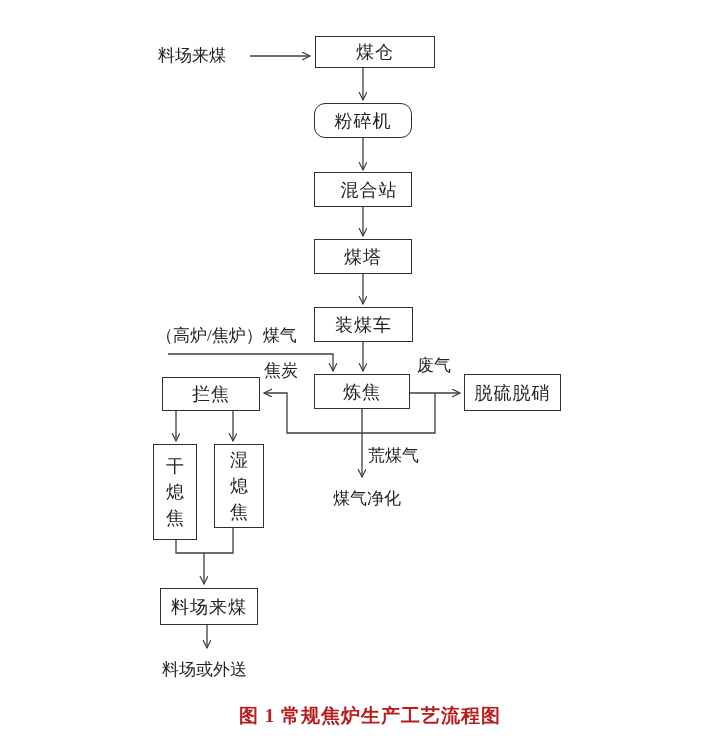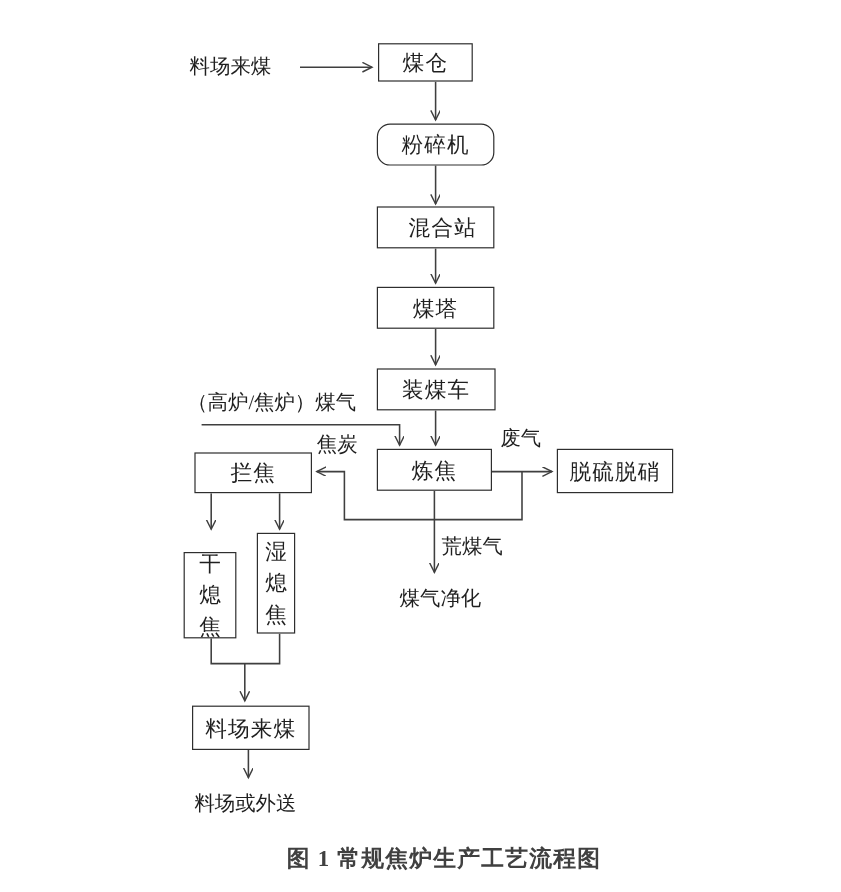--- a/index.html
+++ b/index.html
@@ -55,21 +55,21 @@
   }
   .caption {
     position: absolute;
     left: 40px;
     top: 703px;
     width: 660px;
     text-align: center;
     font-size: 19px;
     font-weight: bold;
     letter-spacing: 1px;
-    color: #404040;
+    color: #b91c1c;
   }
 </style>
 </head>
 <body>
 
 <div class="canvas">
 
   <svg class="edges" viewBox="0 0 701 743" xmlns="http://www.w3.org/2000/svg">
     <defs>
       <marker id="arrow" markerWidth="11" markerHeight="10" refX="8" refY="4" orient="auto" markerUnits="userSpaceOnUse">
@@ -96,33 +96,33 @@
   </svg>
 
   <div class="flabel" style="left:158px; top:46px;">料场来煤</div>
   <div class="flabel" style="left:156px; top:326px;text-align:right;">（高炉/焦炉）煤气</div>
   <div class="flabel" style="left:264px; top:361px;">焦炭</div>
   <div class="flabel" style="left:417px; top:356px;">废气</div>
   <div class="flabel" style="left:368px; top:446px;">荒煤气</div>
   <div class="flabel" style="left:333px; top:489px;">煤气净化</div>
   <div class="flabel" style="left:162px; top:660px;">料场或外送</div>
 
-  <div class="node" style="left:315px; top:36px;  width:79px; height:32px;">煤仓</div>
+  <div class="node" style="left:315px; top:36px;  width:120px; height:32px;">煤仓</div>
   <div class="node" style="left:314px; top:103px; width:98px; height:35px;border-radius:11px;">粉碎机</div>
   <div class="node" style="left:314px; top:172px; width:98px; height:35px;padding-left:12px;">混合站</div>
   <div class="node" style="left:314px; top:239px; width:98px; height:35px;">煤塔</div>
   <div class="node" style="left:314px; top:307px; width:99px; height:35px;">装煤车</div>
   <div class="node" style="left:314px; top:374px; width:96px; height:35px;">炼焦</div>
   <div class="node" style="left:162px; top:377px; width:98px; height:34px;">拦焦</div>
   <div class="node" style="left:464px; top:374px; width:97px; height:37px;">脱硫脱硝</div>
 
-  <div class="node vert" style="left:153px; top:444px; width:44px; height:72px;margin-top:16px;">
+  <div class="node vert" style="left:153px; top:444px; width:44px; height:96px;">
     <span class="vtext">干熄焦</span>
   </div>
-  <div class="node vert" style="left:214px; top:444px; width:32px; height:84px;">
+  <div class="node vert" style="left:214px; top:444px; width:50px; height:84px;">
     <span class="vtext">湿熄焦</span>
   </div>
 
   <div class="node" style="left:160px; top:588px; width:98px; height:37px;">料场来煤</div>
 
   <div class="caption">图 1 常规焦炉生产工艺流程图</div>
 
 </div>
 
 </body></html>

